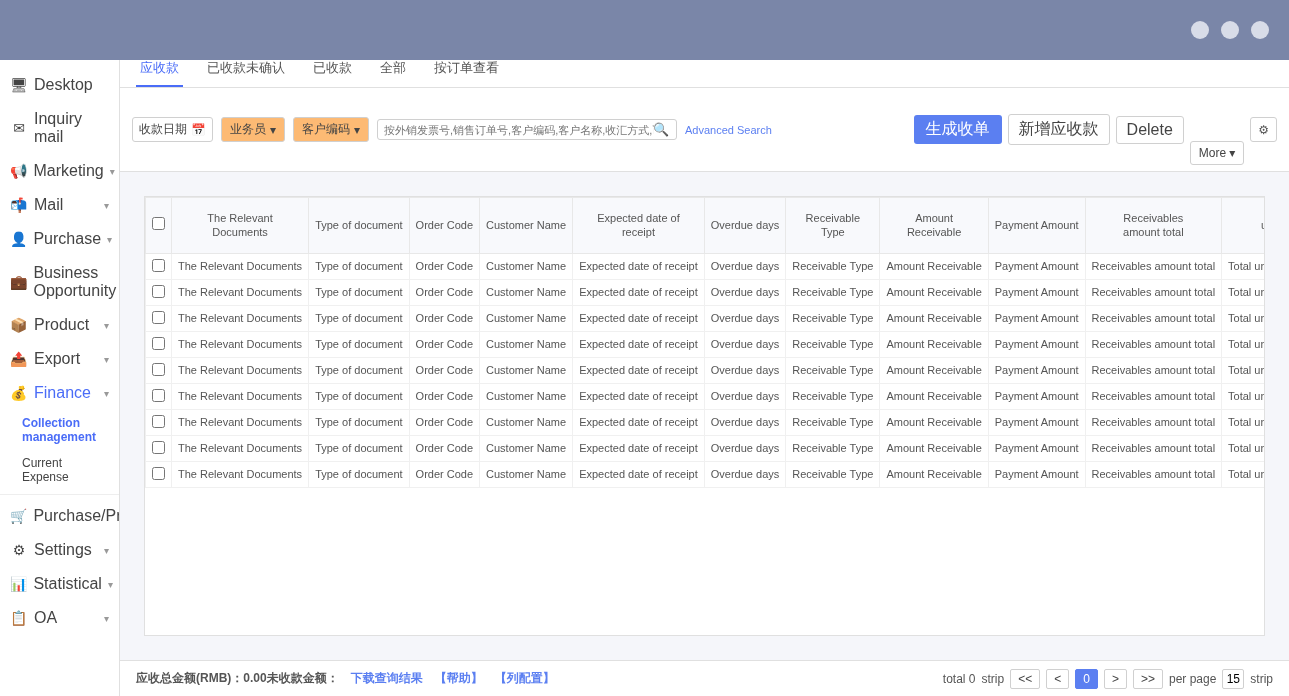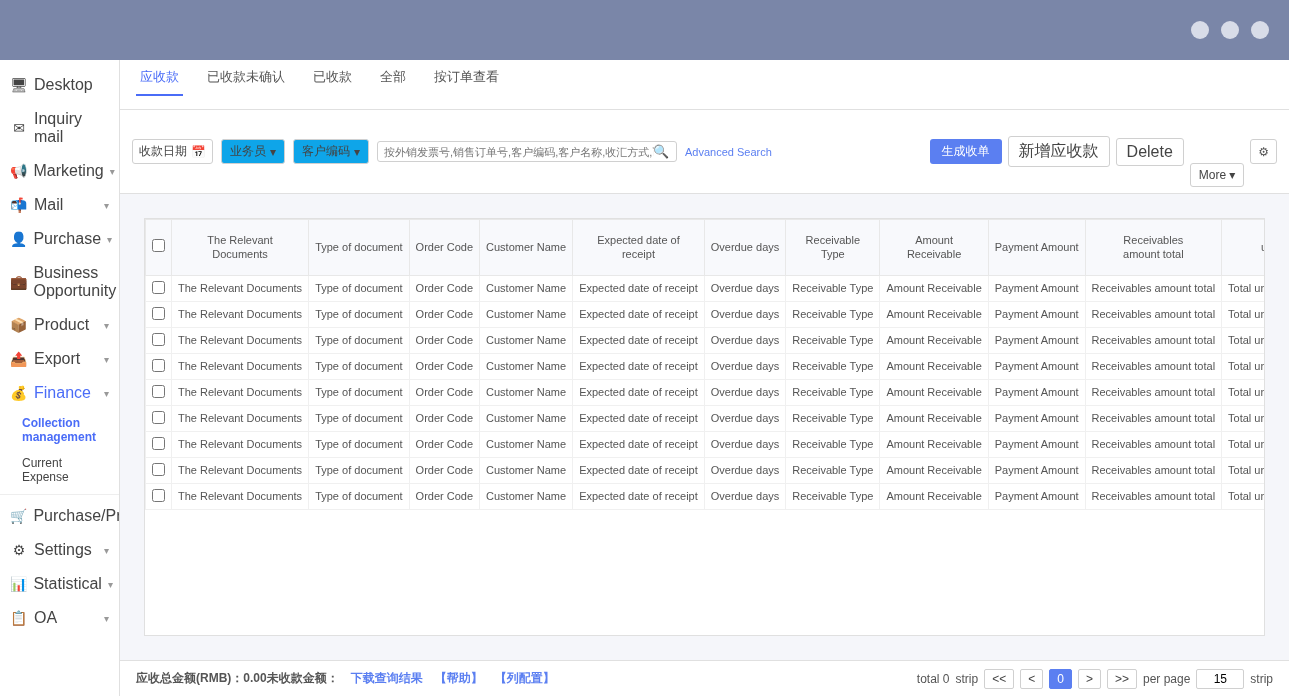--- a/index.html
+++ b/index.html
@@ -67,23 +67,23 @@
       flex-direction: column;
       overflow: hidden;
       background: #f5f6fa;
     }
 
     
     .tabs-bar {
       background: #fff;
       border-bottom: 1px solid #e0e0e0;
       display: flex;
-      align-items: flex-start;
+      align-items: flex-end;
       padding: 0 16px;
-      height: 50px;
+      height: 28px;
       gap: 20px;
     }
     .tab {
       padding: 8px 4px;
       cursor: pointer;
       color: #555;
       font-size: 13px;
       border-bottom: 2px solid transparent;
     }
     .tab.active {
@@ -139,34 +139,34 @@
       font-size: 11px;
       color: #444;
       gap: 4px;
     }
     .dropdown-btn {
       display: flex;
       align-items: center;
       border: 1px solid #d0d0d0;
       border-radius: 3px;
       padding: 3px 8px;
-      background: #0ea5e9;
+      background: #fdba74;
       cursor: pointer;
       font-size: 11px;
       color: #444;
       gap: 4px;
     }
     .btn-primary {
       background: #5b7ff1;
       color: #fff;
       border: none;
       border-radius: 3px;
       padding: 4px 12px;
       cursor: pointer;
-      font-size: 12px;
+      font-size: 16px;
     }
     .btn-default {
       background: #fff;
       color: #444;
       border: 1px solid #d0d0d0;
       border-radius: 3px;
       padding: 4px 10px;
       cursor: pointer;
       font-size: 16px;
     }
@@ -271,21 +271,21 @@
       cursor: pointer;
       border-radius: 2px;
       color: #444;
     }
     .page-btn.active {
       background: #5b7ff1;
       color: #fff;
       border-color: #5b7ff1;
     }
     .page-input {
-      width: 48px;
+      width: 22px;
       text-align: center;
       border: 1px solid #d0d0d0;
       border-radius: 2px;
       padding: 2px 3px;
     }
   </style>
 </head>
 <body>
 
 <div class="top-bar">

